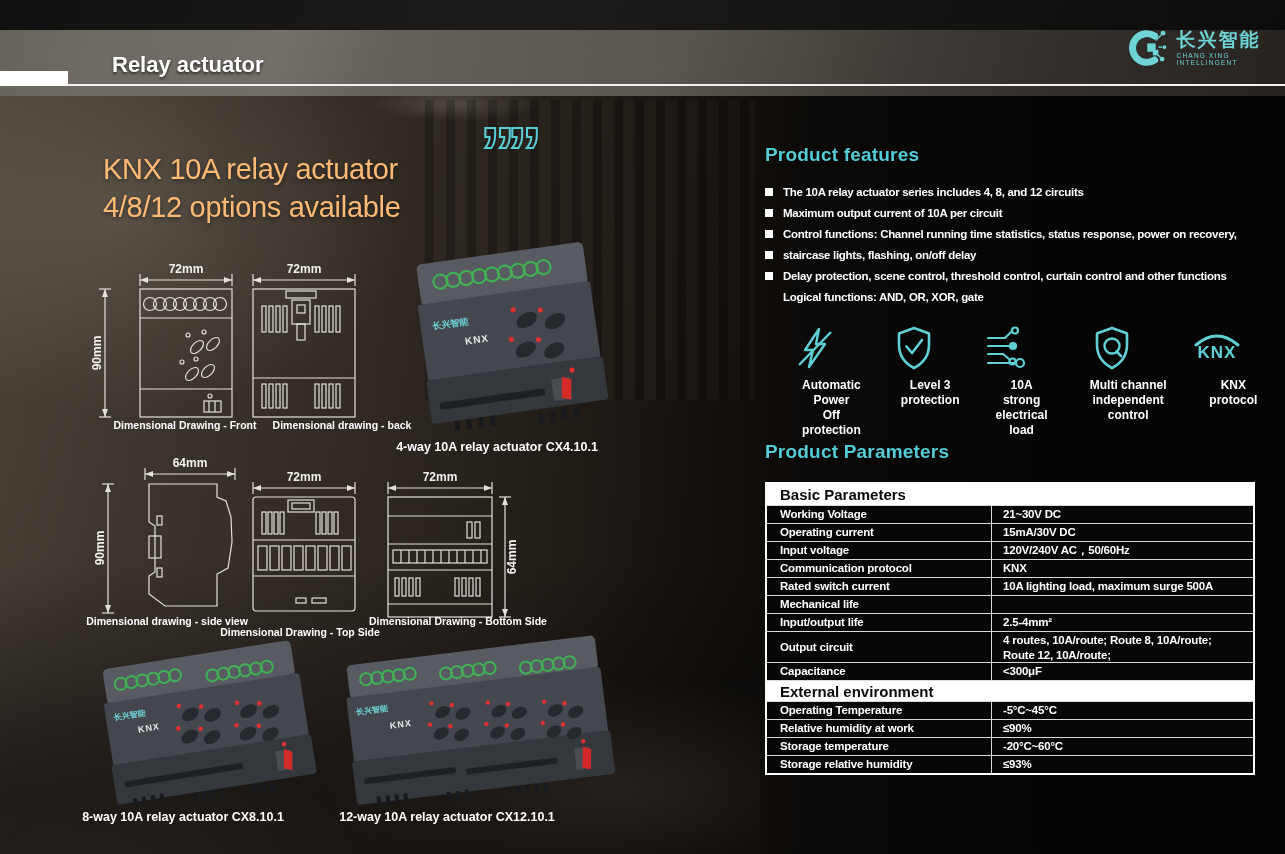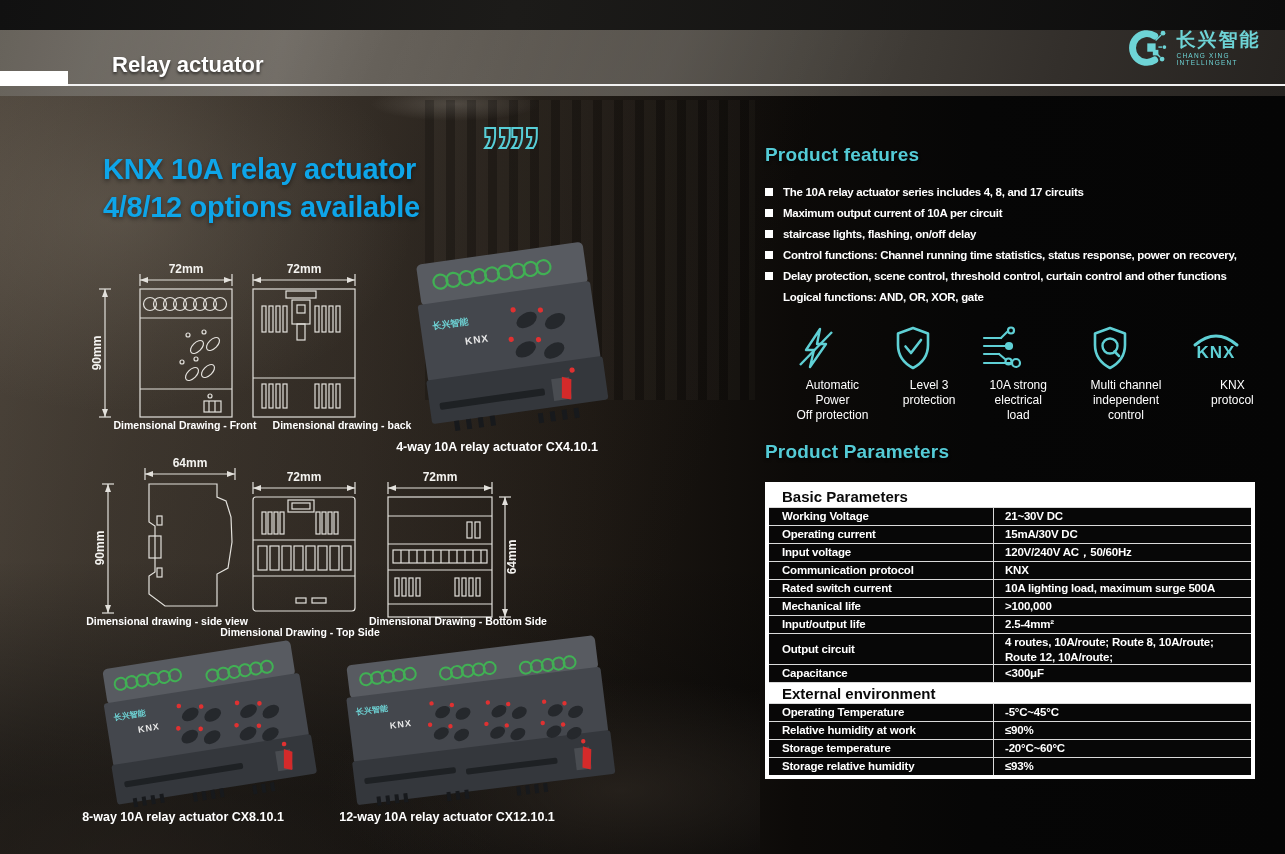--- a/index.html
+++ b/index.html
@@ -33,21 +33,21 @@
   .white-tab { position:absolute; left:0; top:71px; width:68px; height:15px; background:#fff; }
   .header-rule { position:absolute; left:68px; top:84px; width:1217px; height:2px; background:#f2f2f2; }
   .page-title { position:absolute; left:100px; top:52px; color:#fff; font-size:22px; font-weight:bold;
     text-shadow:0 2px 3px rgba(0,0,0,0.6);padding-left:12px; }
   
   .logo { position:absolute; left:1126px; top:24px; display:flex; align-items:center; color:#6ed4d6; }
   .logo-text { margin-left:8px; position:relative; }
   .logo-cn { font-size:19px; font-weight:bold; letter-spacing:2px; line-height:20px; }
   .logo-en { font-size:6.5px; letter-spacing:1.2px; margin-top:2px; }
   
-  .hero-title { position:absolute; left:103px; top:150px; color:#0ea5e9; font-weight:bold;
+  .hero-title { position:absolute; left:103px; top:150px; color:#fdba74; font-weight:normal;
     font-size:29px; line-height:38px; letter-spacing:-0.3px; text-shadow:0 2px 4px rgba(0,0,0,0.45); }
   .hero-quotes { position:absolute; left:480px; top:118px; font-size:70px; font-weight:bold;
     color:transparent; -webkit-text-stroke:2px #57cdd6; letter-spacing:-8px; line-height:70px; }
   
   .cap { position:absolute; transform:translateX(-50%); color:#fff; font-weight:bold; white-space:nowrap; }
   .cap-draw { font-size:10.5px; }
   .cap-prod { font-size:12.5px; }
   
   .draw { position:absolute; }
   .draw svg { display:block; }
@@ -58,25 +58,25 @@
   .sec-heading { position:absolute; color:#54cbd6; font-size:19px; font-weight:bold; letter-spacing:0.2px;
     text-shadow:0 2px 3px rgba(0,0,0,0.5); }
   .features-list { position:absolute; left:765px; top:181px; width:505px; }
   .feat-line { display:flex; align-items:center; height:21px; color:#fff; font-size:11.5px; font-weight:bold;
     letter-spacing:-0.3px; white-space:nowrap; }
   .feat-line .sq { width:8px; height:8px; background:#fff; margin-right:10px; flex:0 0 auto; }
   .feat-line.no-bullet { padding-left:18px; }
   .badges { position:absolute; left:762px; top:322px; width:500px; display:flex; justify-content:space-between; }
   .badge { display:flex; flex-direction:column; align-items:center; }
   .badge .ic { height:52px; display:flex; align-items:center; justify-content:center; }
-  .badge .lb { margin-top:4px; color:#fff; font-size:12px; font-weight:normal; text-align:center;
+  .badge .lb { margin-top:4px; color:#fff; font-size:12px; font-weight:bold; text-align:center;
     white-space:pre-line; line-height:15px;margin-left:32px; }
   
   .param-table { position:absolute; left:765px; top:482px; width:490px;
-    border:4px solid #ffffff; background:rgba(8,8,8,0.92); }
+    border:2px solid #ffffff; background:rgba(8,8,8,0.92); }
   .sec-head { background:#fff; color:#0a0a0a; font-weight:bold; font-size:15px;
     height:21px; line-height:21px; padding-left:13px; }
   .p-row { display:flex; border-top:1.5px solid #d9d9d9; }
   .p-row .lbl { width:225px; padding-left:13px; border-right:1.5px solid #d9d9d9;
     color:#fff; font-size:11.5px; font-weight:bold; letter-spacing:-0.2px;
     height:17px; line-height:17px; white-space:nowrap; }
   .p-row .val { flex:1; padding-left:11px; color:#fff; font-size:11.5px; font-weight:bold;
     letter-spacing:-0.2px; height:17px; line-height:17px; white-space:pre-line; }
   .p-row.tall .lbl, .p-row.tall .val { height:30px; }
   .p-row.tall .lbl { line-height:30px; }
@@ -518,33 +518,33 @@
         </g>
       </g>
     </svg>
   </div>
   <div class="cap cap-prod" style="left:447px; top:810px;">12-way 10A relay actuator CX12.10.1</div>
 
   <div class="sec-heading" style="left:765px; top:144px;">Product features</div>
   <div class="features-list">
     <div class="feat-line">
         <span class="sq"></span>
-        <span>The 10A relay actuator series includes 4, 8, and 17 circuits</span>
+        <span>The 10A relay actuator series includes 4, 8, and 12 circuits</span>
       </div>
     <div class="feat-line">
         <span class="sq"></span>
         <span>Maximum output current of 10A per circuit</span>
       </div>
     <div class="feat-line">
         <span class="sq"></span>
-        <span>staircase lights, flashing, on/off delay</span>
+        <span>Control functions: Channel running time statistics, status response, power on recovery,</span>
       </div>
     <div class="feat-line">
         <span class="sq"></span>
-        <span>Control functions: Channel running time statistics, status response, power on recovery,</span>
+        <span>staircase lights, flashing, on/off delay</span>
       </div>
     <div class="feat-line">
         <span class="sq"></span>
         <span>Delay protection, scene control, threshold control, curtain control and other functions</span>
       </div>
     <div class="feat-line no-bullet">
         <span>Logical functions: AND, OR, XOR, gate</span>
       </div>
   </div>
 
@@ -628,21 +628,20 @@
     <div class="p-row">
         <div class="lbl">Communication protocol</div>
         <div class="val">KNX</div>
       </div>
     <div class="p-row">
         <div class="lbl">Rated switch current</div>
         <div class="val">10A lighting load, maximum surge 500A</div>
       </div>
     <div class="p-row">
         <div class="lbl">Mechanical life</div>
-        <div class="val">&gt;100,000</div>
       </div>
     <div class="p-row">
         <div class="lbl">Input/output life</div>
         <div class="val">2.5-4mm²</div>
       </div>
     <div class="p-row tall">
         <div class="lbl">Output circuit</div>
         <div class="val">4 routes, 10A/route; Route 8, 10A/route;
 Route 12, 10A/route;</div>
       </div>

